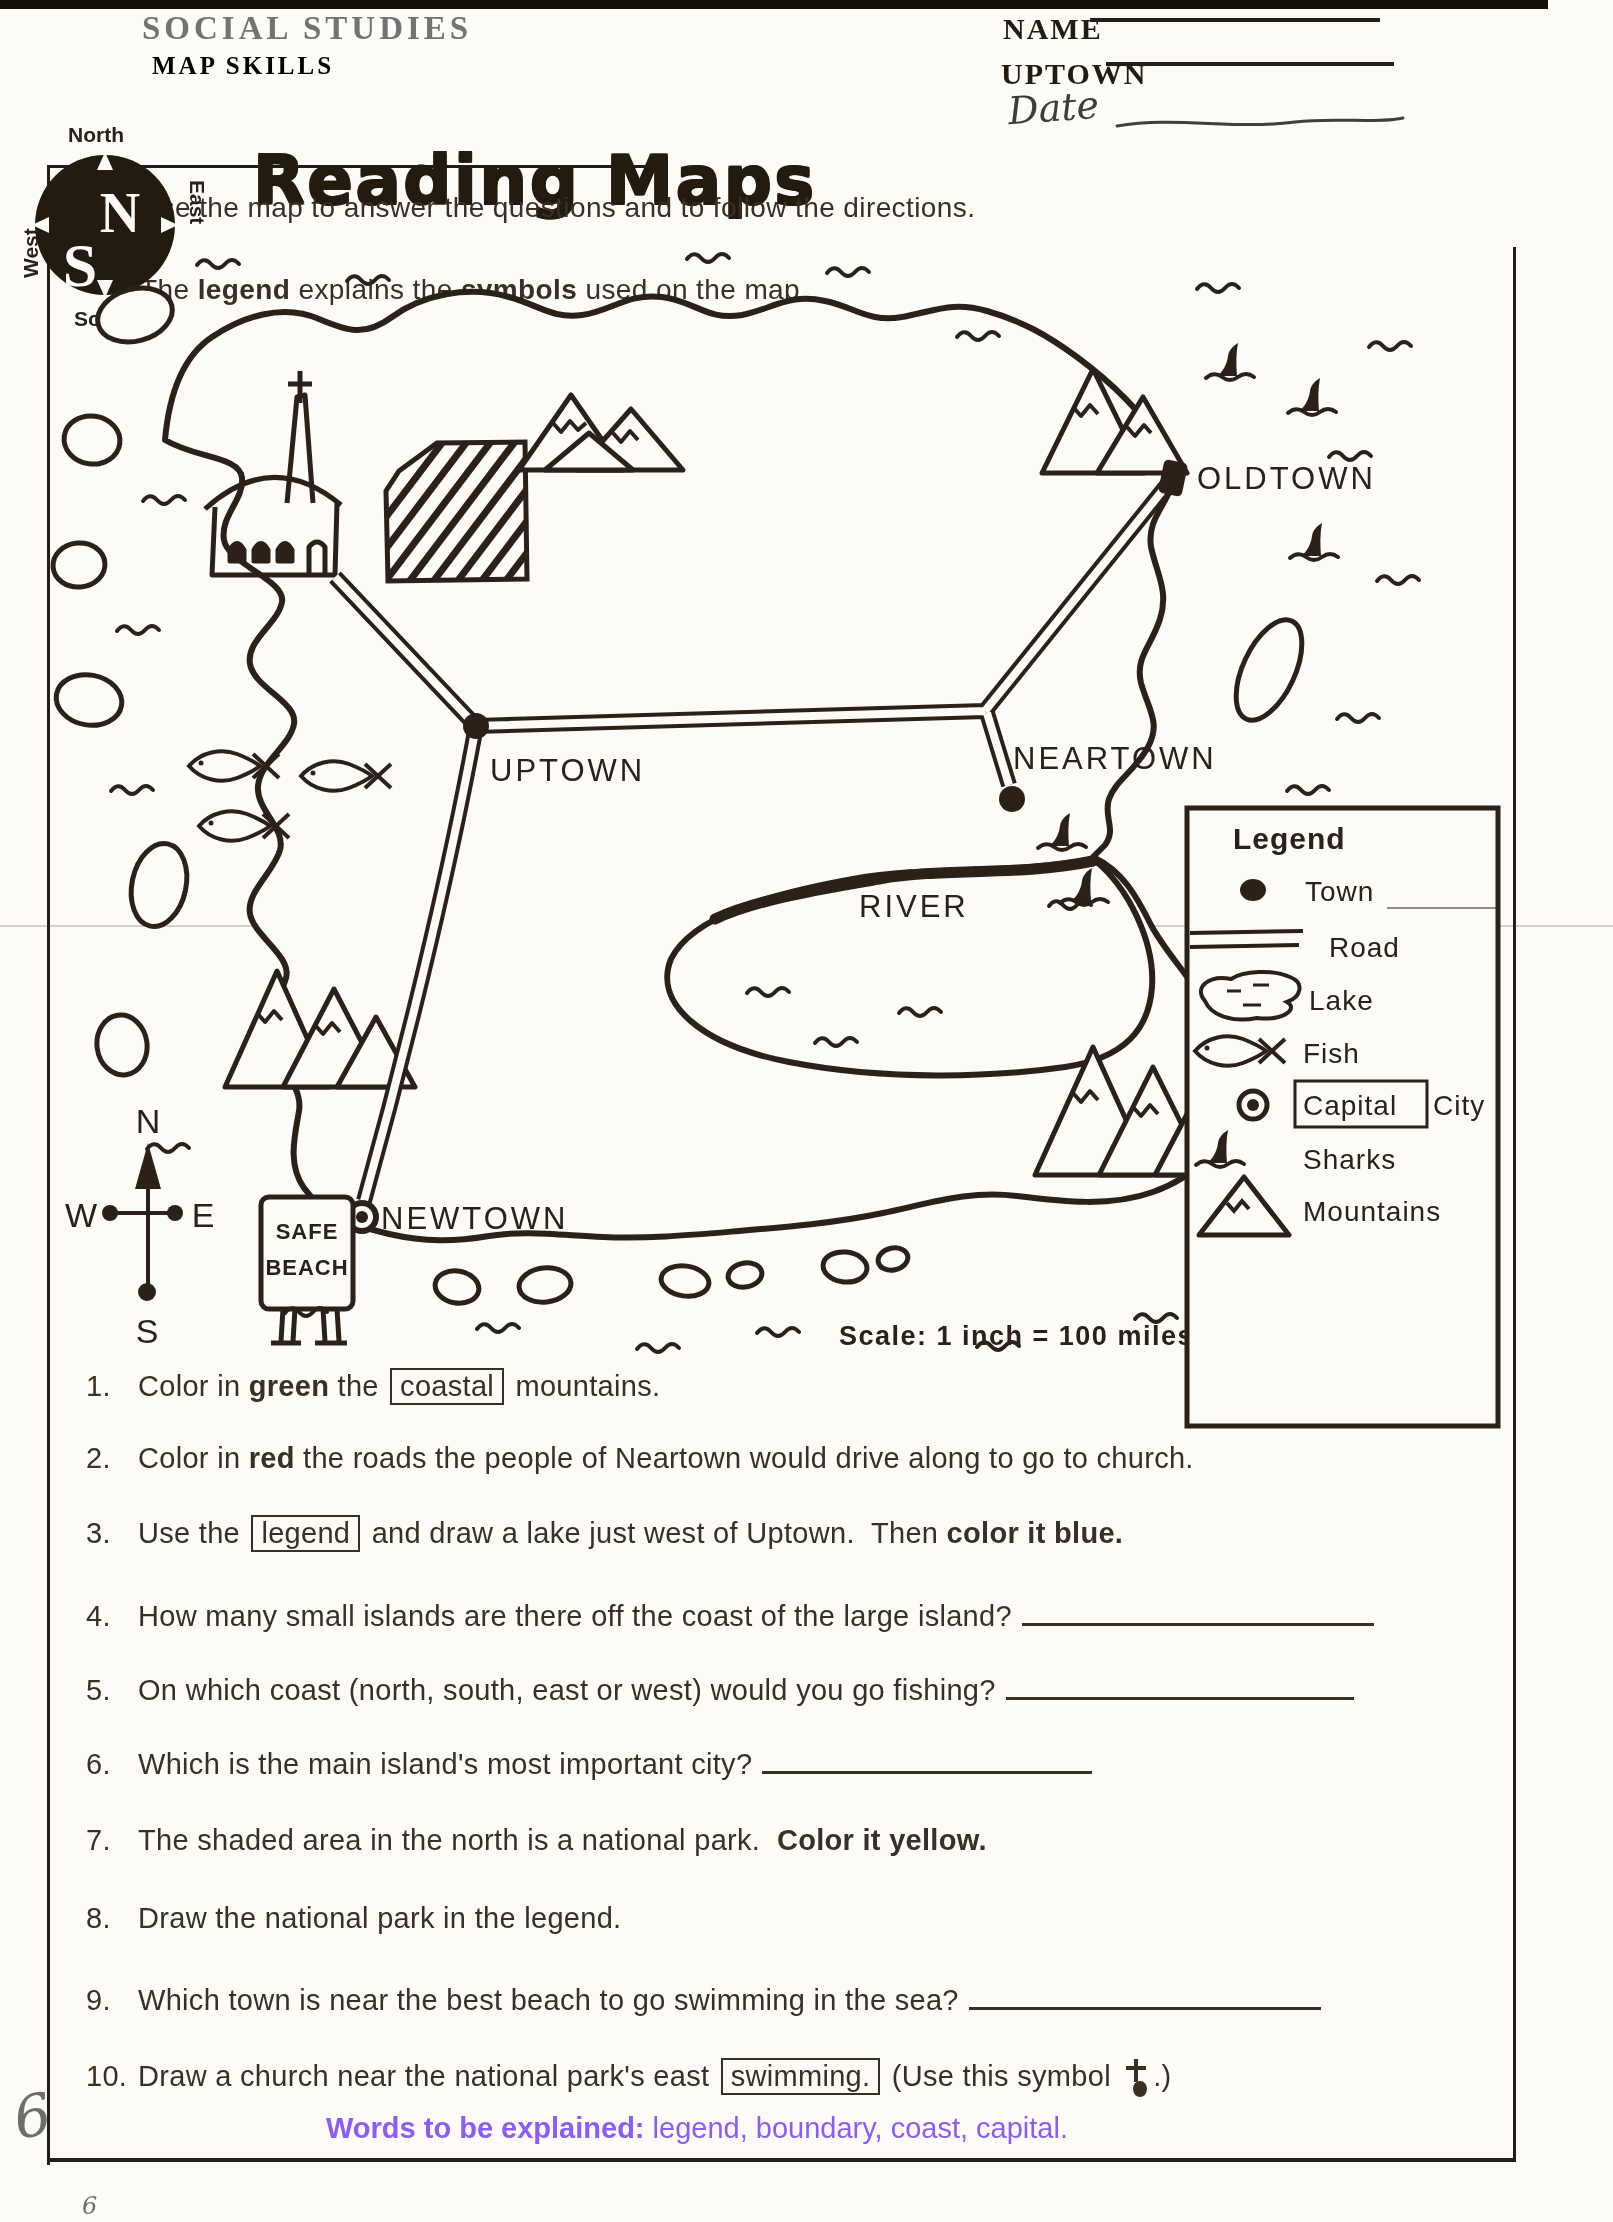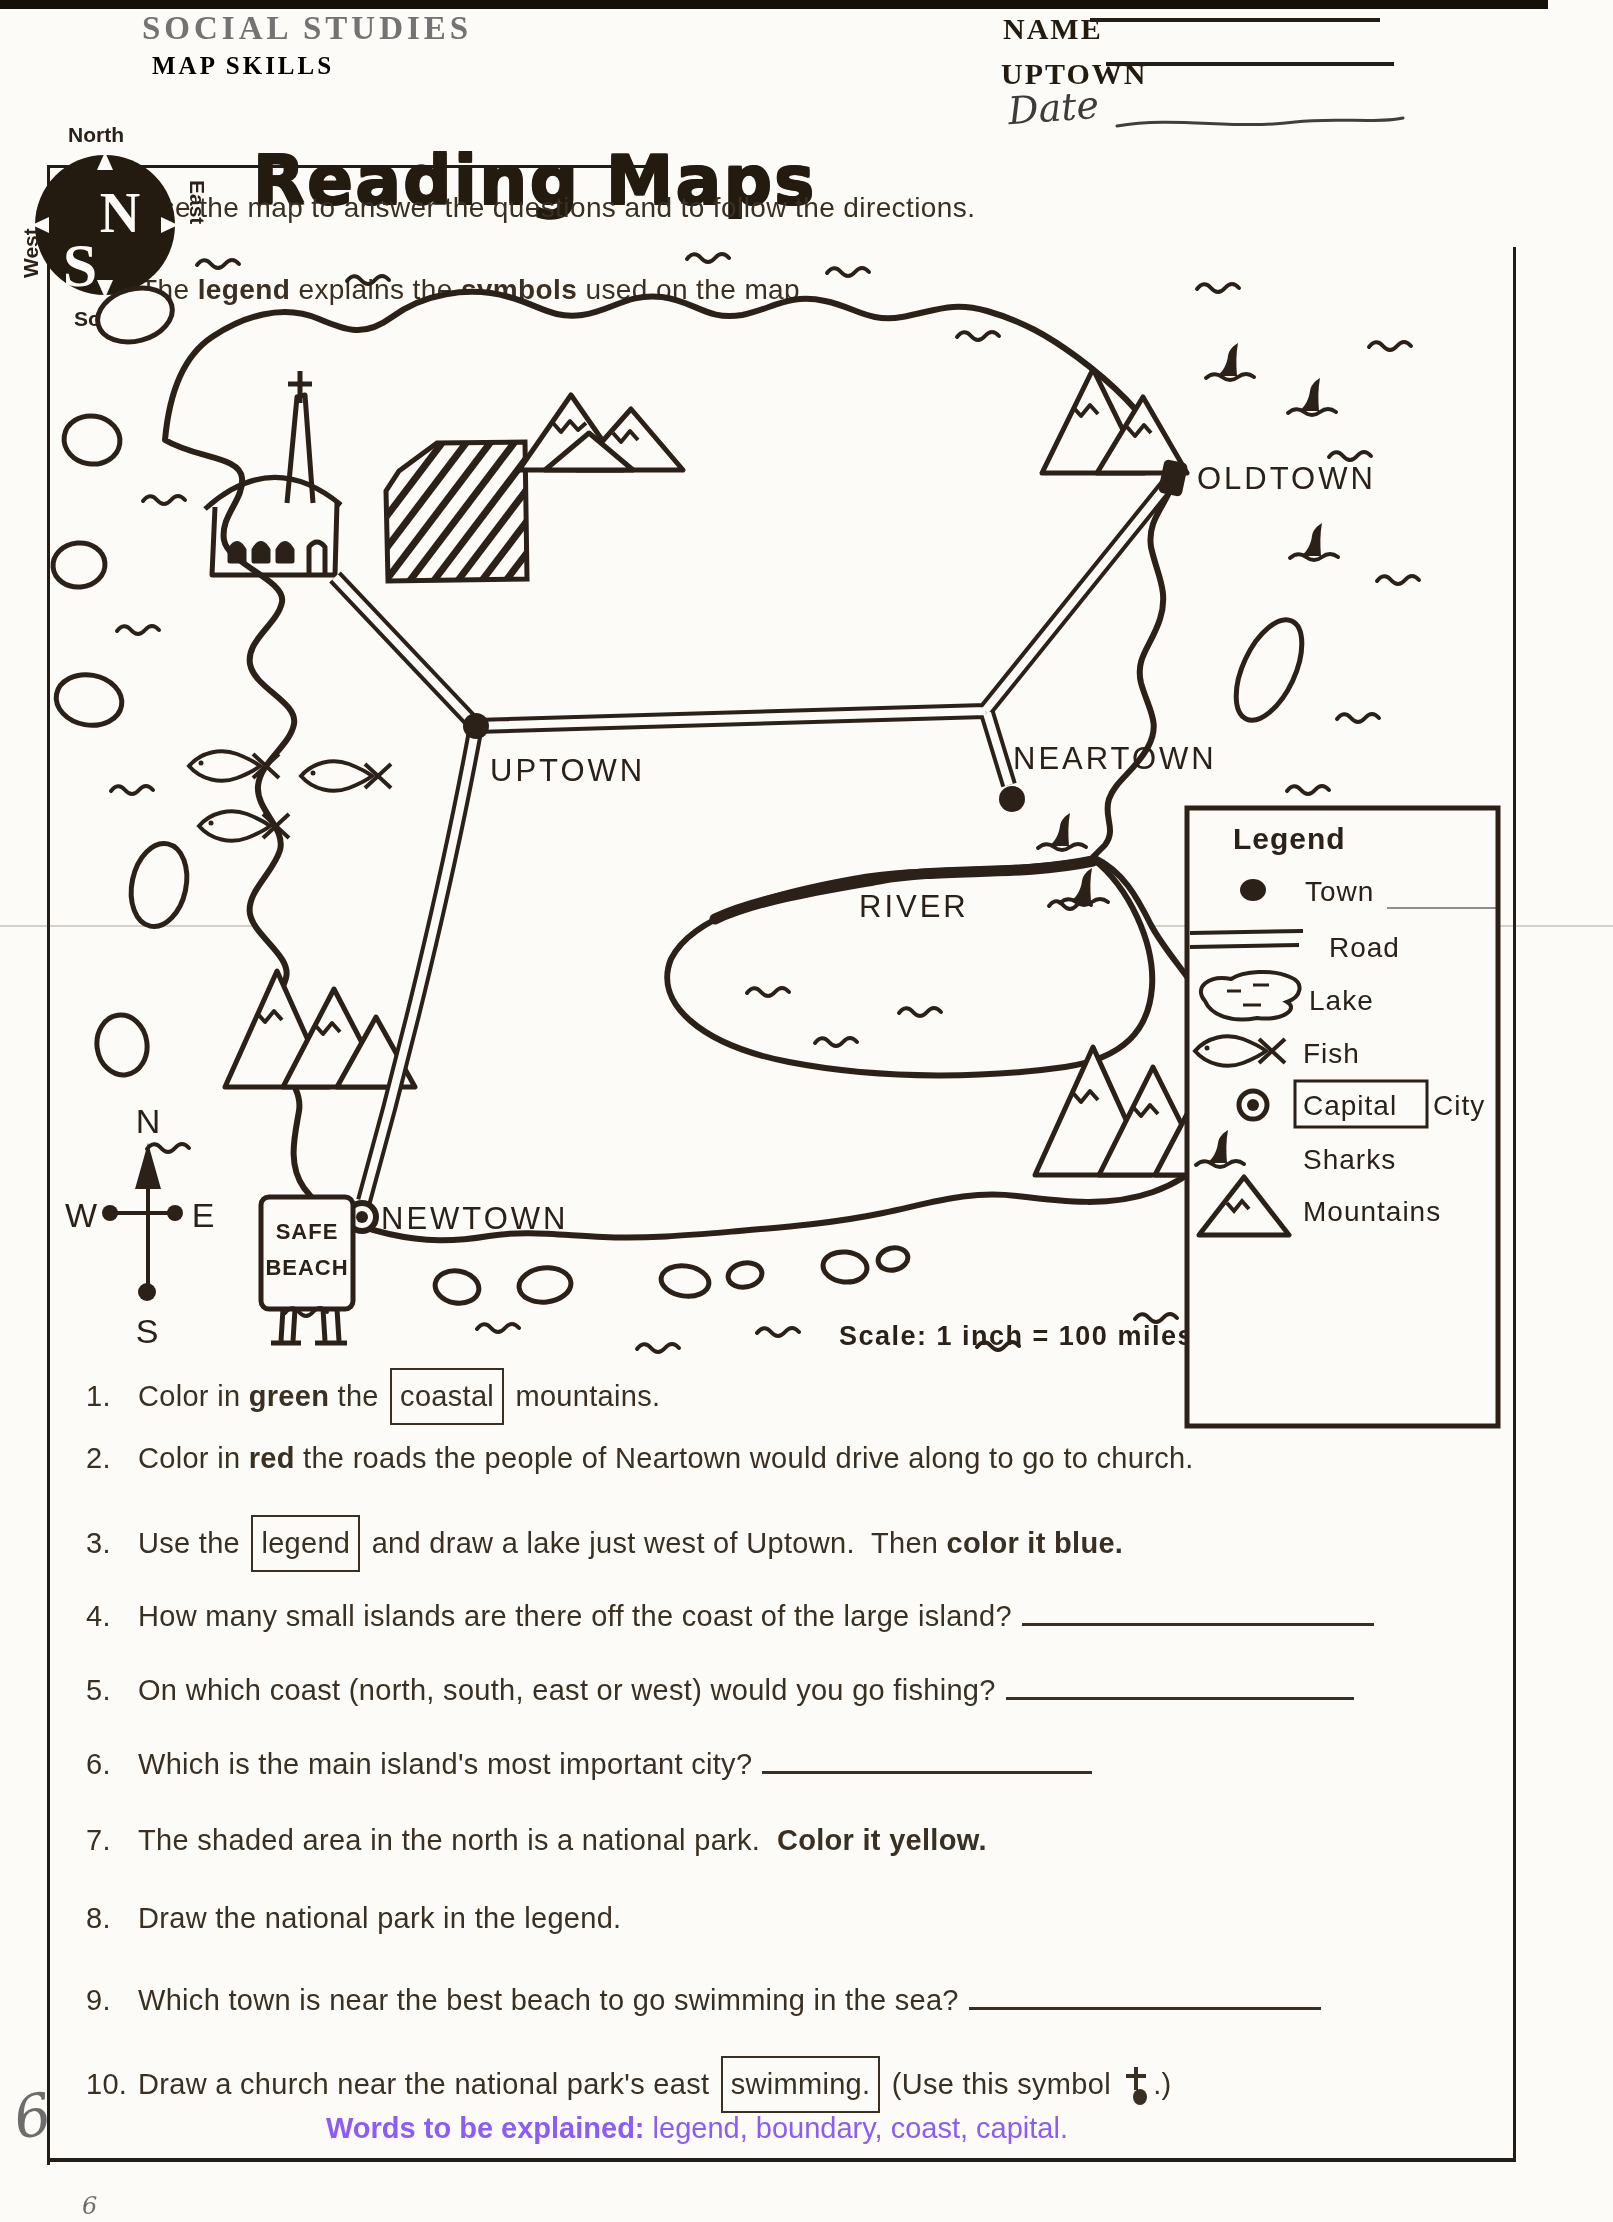--- a/index.html
+++ b/index.html
@@ -23,21 +23,21 @@
   .frameL{left:47px;top:165px;width:3px;height:2000px;background:#241d15;}
   .frameT{left:47px;top:165px;width:600px;height:3px;background:#241d15;}
   .frameR{left:1513px;top:247px;width:3px;height:1915px;background:#241d15;}
   .frameB{left:47px;top:2158px;width:1469px;height:4px;background:#241d15;}
   .fold{left:0;top:925px;width:1613px;height:2px;background:rgba(70,58,44,.22);}
   
   .qrow{position:absolute;left:86px;display:flex;align-items:baseline;font-size:29px;color:#3a2f23;letter-spacing:.3px;white-space:pre;}
   .qnum{width:52px;flex:0 0 52px;}
   .q1{top:1368px}.q2{top:1442px}.q3{top:1515px}.q4{top:1594px}.q5{top:1668px}
   .q6{top:1742px}.q7{top:1824px}.q8{top:1902px}.q9{top:1978px}.q10{top:2056px}
-  .boxed{border:2px solid #3a2f23;padding:10px 8px;margin:0 3px;display:inline-block;}
+  .boxed{border:2px solid #3a2f23;padding:0 8px;margin:0 3px;display:inline-block;}
   .blank{display:inline-block;border-bottom:3px solid #3a2f23;height:1em;margin-left:10px;vertical-align:baseline;}
   .words{left:47px;top:2112px;width:1300px;text-align:center;font-size:29px;color:#8b5cf6;}
   .pencil6{left:14px;top:2082px;font-family:"DejaVu Serif",serif;font-style:italic;font-size:58px;color:#6d6d6d;transform:rotate(-10deg);}
   .pencil6b{left:82px;top:2192px;font-family:"DejaVu Serif",serif;font-style:italic;font-size:24px;color:#6d6d6d;}
   
   svg text{fill:#2b2119;font-family:"Liberation Sans",sans-serif;}
   .maplbl{font-size:31px;letter-spacing:3px;font-weight:500;}
   .leglbl{font-size:28px;letter-spacing:1px;}
   .legtitle{font-size:30px;font-weight:700;letter-spacing:1px;}
   .signtxt{font-size:22px;font-weight:700;letter-spacing:1px;}

